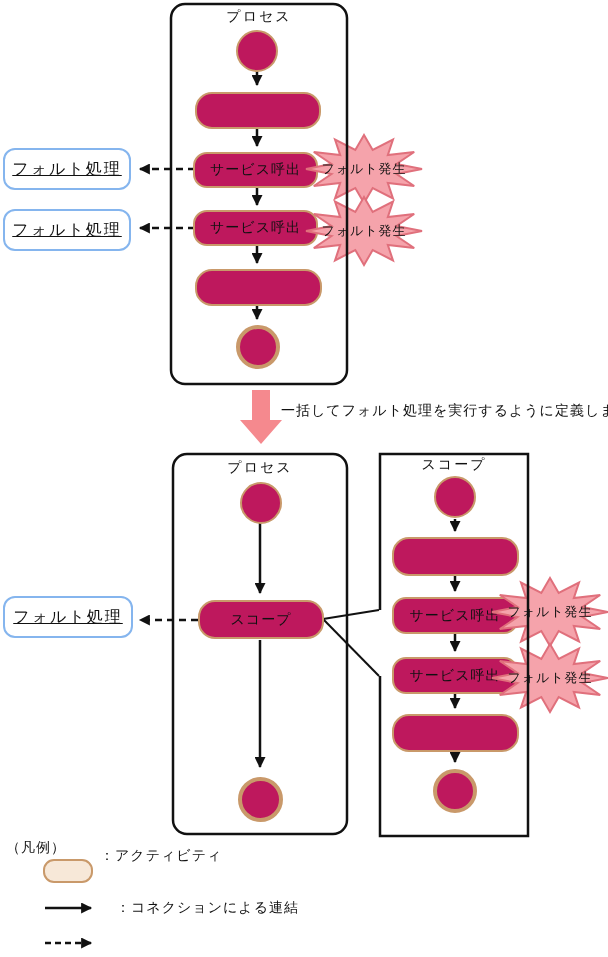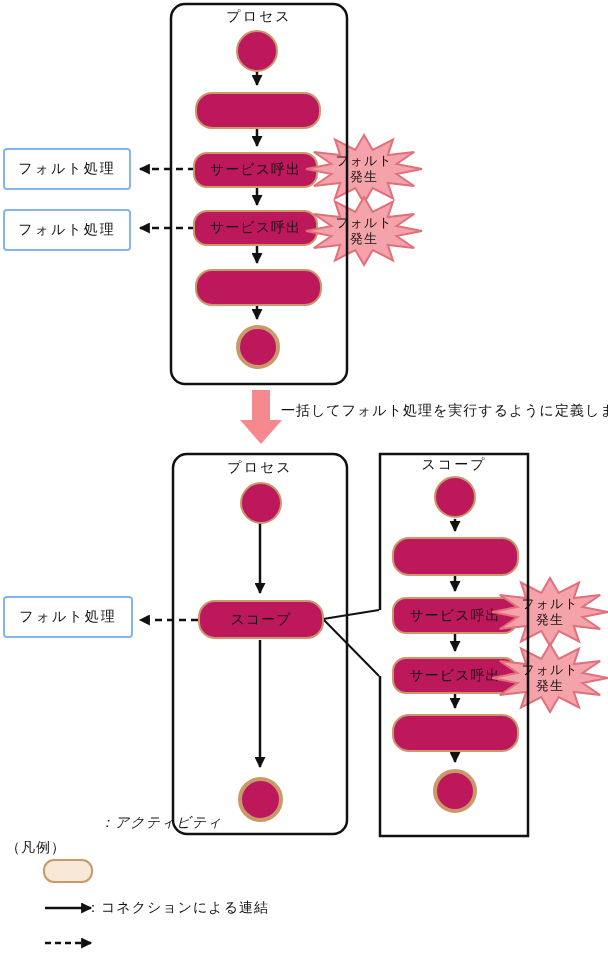--- a/index.html
+++ b/index.html
@@ -11,28 +11,28 @@
   .layer{position:absolute;left:0;top:0;width:608px;height:957px;pointer-events:none;}
   .z1{z-index:1}.z4{z-index:4}
   .node{position:absolute;box-sizing:border-box;background:#be185d;border:2px solid #c9996a;
         display:flex;align-items:center;justify-content:center;z-index:2;
         font-size:14px;letter-spacing:1px;white-space:nowrap;}
   .activity{border-radius:17px;}
   .service{border-radius:14px;}
   .circle{border-radius:50%;}
   .thick{border-width:4px;}
   .fault-box{position:absolute;box-sizing:border-box;background:#ffffff;border:2px solid #85b5ee;
-        border-radius:4px;display:flex;align-items:center;justify-content:center;z-index:2;
-        font-size:14px;letter-spacing:2px;white-space:nowrap;}
+        border-radius:12px;display:flex;align-items:center;justify-content:center;z-index:2;
+        font-size:16px;letter-spacing:2px;white-space:nowrap;text-decoration:underline;}
   .title{position:absolute;z-index:5;font-size:14px;letter-spacing:2px;transform:translateX(-50%);
         white-space:nowrap;}
   .burst{position:absolute;width:120px;height:72px;z-index:3;}
   .burst svg{position:absolute;left:0;top:0;}
   .burst .burst-text{position:absolute;left:0;top:0;width:120px;height:72px;display:flex;
-        flex-direction:column;align-items:center;justify-content:center;
+        flex-direction:row;align-items:center;justify-content:center;
         font-size:13px;line-height:16px;letter-spacing:1px;z-index:1;}
   .caption{position:absolute;font-size:14px;letter-spacing:1px;white-space:nowrap;z-index:2;}
   .legend-label{position:absolute;font-size:14px;letter-spacing:1px;white-space:nowrap;z-index:2;}
   .legend-swatch{position:absolute;box-sizing:border-box;background:#f7e8d8;border:2px solid #c9996a;
         border-radius:11px;z-index:2;}
   .legend-arrow{position:absolute;z-index:2;}
 </style>
 </head>
 <body>
 
@@ -138,29 +138,29 @@
 
   <svg class="layer z4" width="608" height="957" viewBox="0 0 608 957">
     <rect x="171" y="4" width="176" height="380" rx="14" fill="none" stroke="#111" stroke-width="2.5"></rect>
     <rect x="173" y="454" width="174" height="380" rx="14" fill="none" stroke="#111" stroke-width="2.5"></rect>
     <path d="M380,610 L380,454 L528,454 L528,836 L380,836 L380,676" fill="none" stroke="#111" stroke-width="2.5"></path>
   </svg>
 
   <div class="legend-label" style="left:6px;top:839px;font-size:14px;">（凡例）</div>
 
   <div class="legend-swatch" style="left:43px;top:859px;width:50px;height:24px;"></div>
-  <div class="legend-label" style="left:100px;top:814px;font-style:italic;">：アクティビティ</div>
+  <div class="legend-label" style="left:100px;top:847px;">：アクティビティ</div>
 
   <svg class="legend-arrow" style="left:43px;top:900px;" width="58" height="16" viewBox="0 0 58 16">
     <defs>
       <marker id="ah2" markerUnits="userSpaceOnUse" markerWidth="13" markerHeight="11" viewBox="0 0 10 10" refX="9" refY="5" orient="auto">
         <path d="M0,0 L10,5 L0,10 Z" fill="#111"></path>
       </marker>
     </defs>
     <line x1="2" y1="8" x2="48" y2="8" stroke="#111" stroke-width="2.5" marker-end="url(#ah2)"></line>
   </svg>
-  <div class="legend-label" style="left:86px;top:899px;">：コネクションによる連結</div>
+  <div class="legend-label" style="left:116px;top:899px;">：コネクションによる連結</div>
 
   <svg class="legend-arrow" style="left:43px;top:935px;" width="58" height="16" viewBox="0 0 58 16">
     <line x1="2" y1="8" x2="48" y2="8" stroke="#111" stroke-width="2.5" stroke-dasharray="6 4" marker-end="url(#ah2)"></line>
   </svg>
 
 </div>
 
 </body></html>

